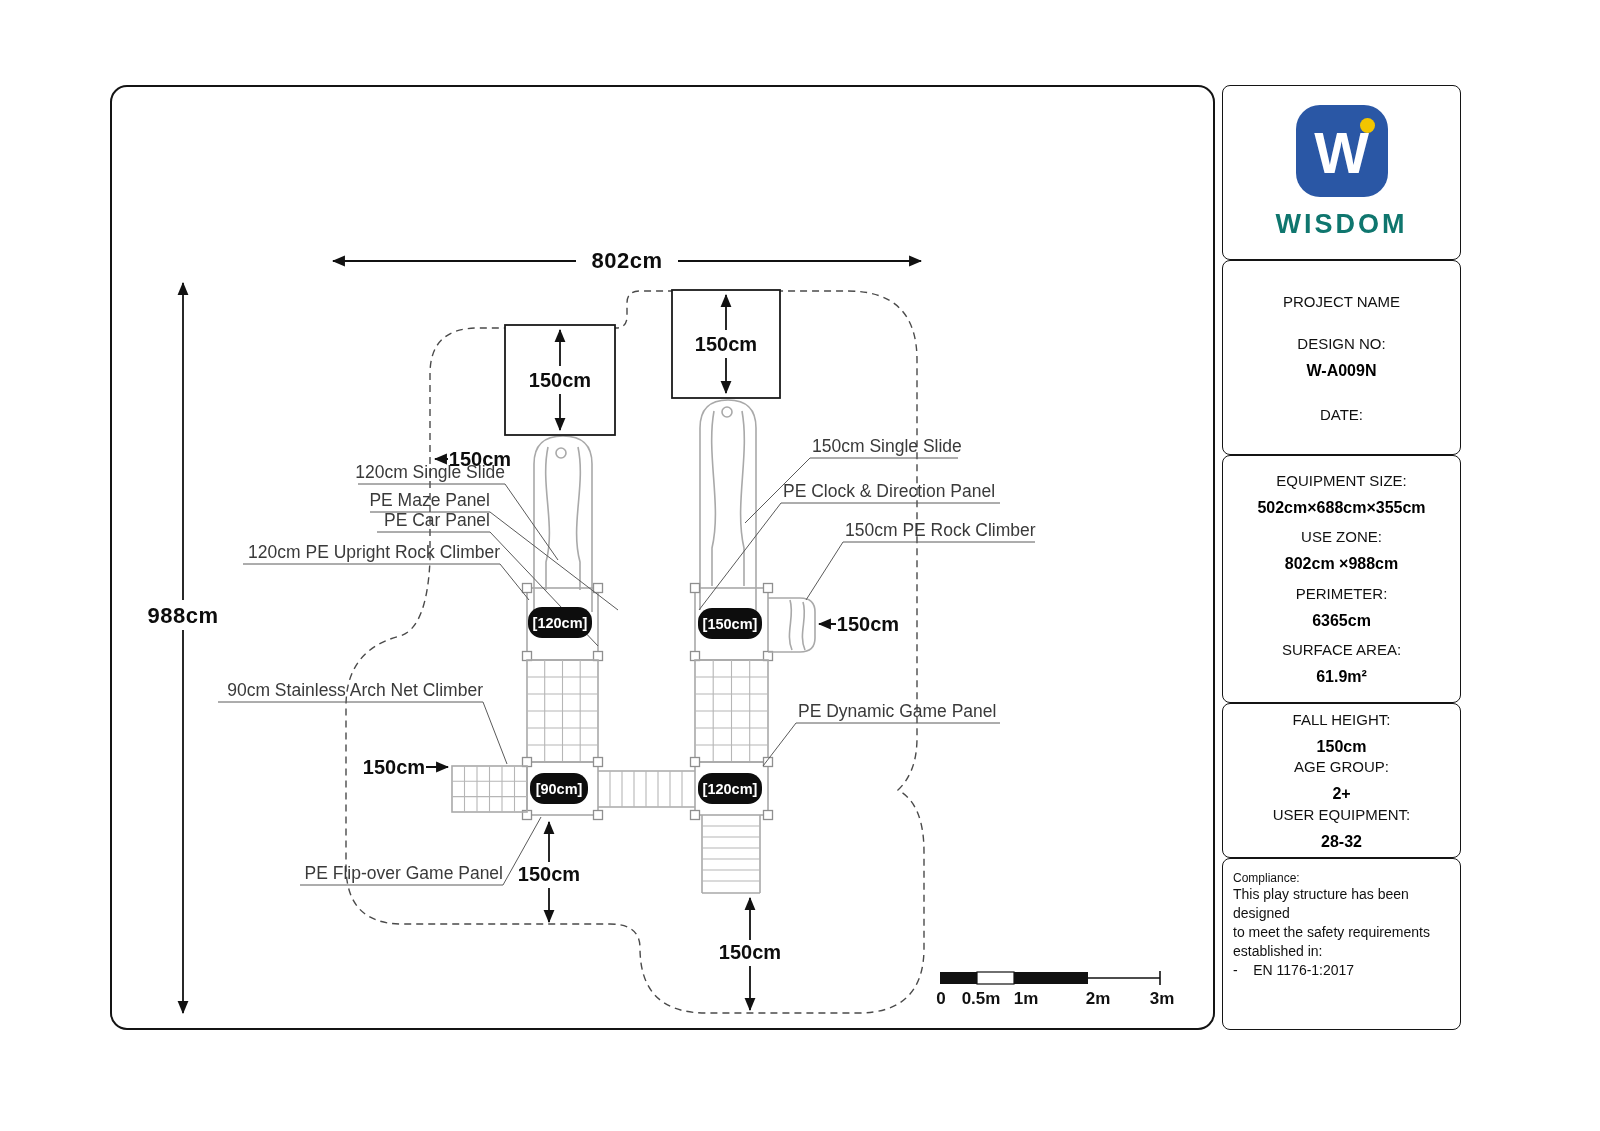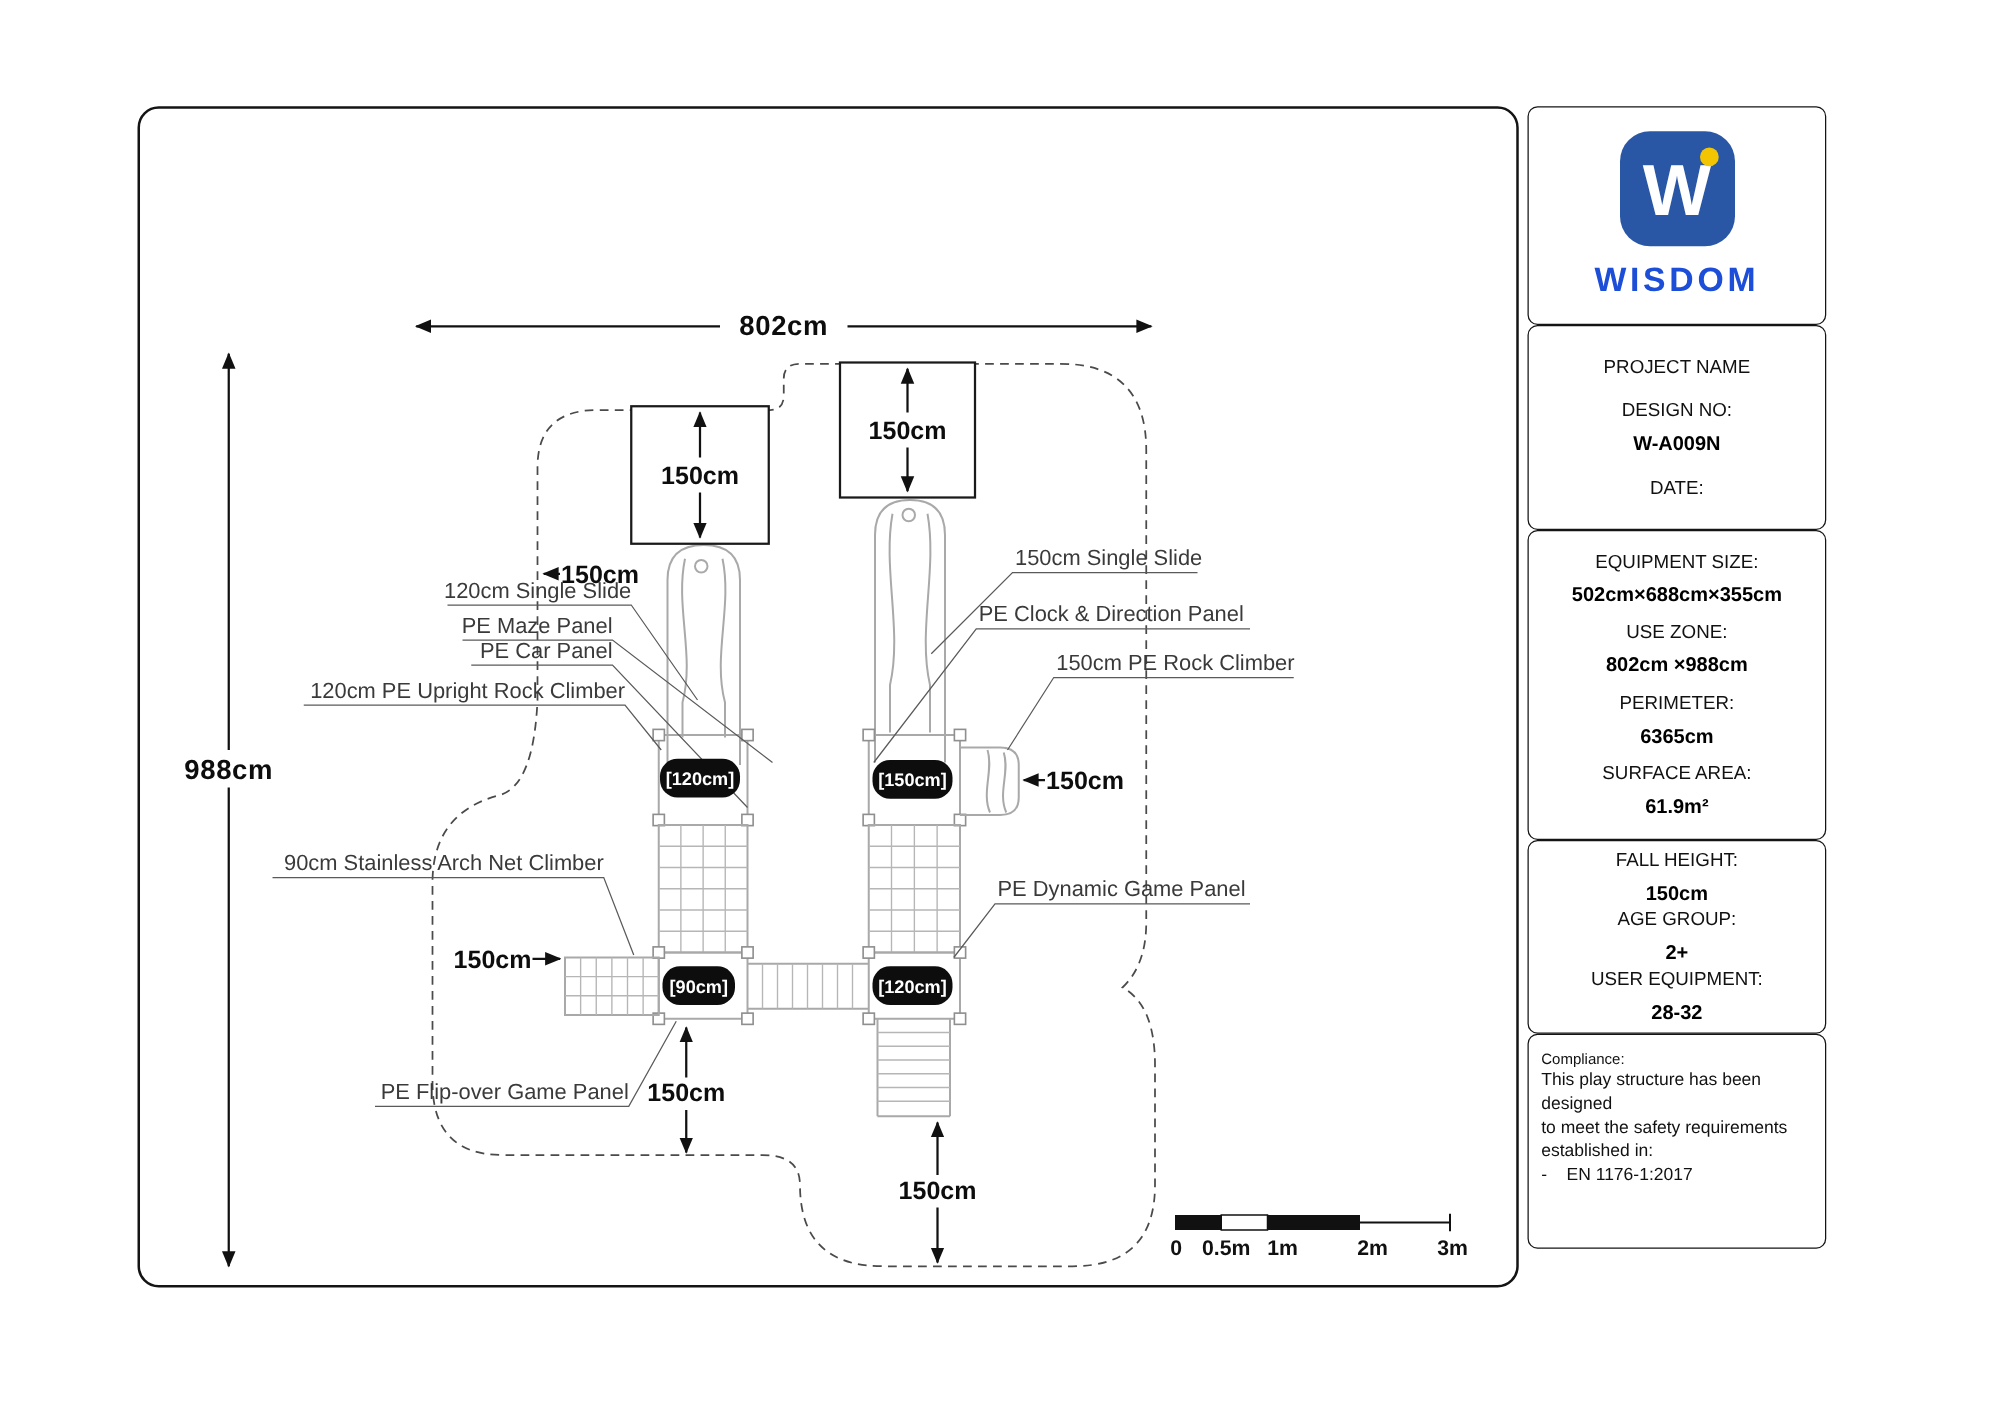--- a/index.html
+++ b/index.html
@@ -26,31 +26,31 @@
   .plabel-text{fill:#fff;font-size:14.5px;font-weight:700;text-anchor:middle}
   .scale-fill{fill:#111}
   .scale-open{fill:#fff;stroke:#111;stroke-width:1.2}
   .scale-line{stroke:#111;stroke-width:1.6}
   .scale-text{font-size:17px;font-weight:700;text-anchor:middle;fill:#111}
 
   
   .titleblock{position:absolute;left:1222px;top:85px;width:239px;height:945px;display:flex;flex-direction:column}
   .tb-box{border:1.6px solid #141414;border-radius:8px;background:#fff;display:flex;flex-direction:column;align-items:center;text-align:center}
   .tb-logo{height:175px;justify-content:center}
-  .tb-project{height:164px;justify-content:space-evenly;padding:6px 0}
+  .tb-project{height:195px;justify-content:space-evenly;padding:6px 0}
   .tb-equip{height:248px;justify-content:space-evenly;padding:4px 0}
   .tb-fall{height:155px;justify-content:space-evenly;padding:4px 0}
   .tb-compliance{height:172px;align-items:flex-start;text-align:left;padding:12px 10px}
   .tb-label{font-size:15px;color:#111}
   .tb-value{font-size:16px;font-weight:700;color:#000;margin-top:10px}
   .tb-pair{display:flex;flex-direction:column;align-items:center}
   .logo-mark{width:92px;height:92px;background:#2a57a5;border-radius:24px;position:relative;display:flex;align-items:center;justify-content:center}
   .logo-w{color:#fff;font-size:58px;font-weight:800;line-height:1;transform:translateY(2px)}
   .logo-dot{position:absolute;top:13px;right:13px;width:15px;height:15px;border-radius:50%;background:#f2c500}
-  .brand{color:#1d4ed8;font-weight:700;font-size:27px;letter-spacing:3px;margin-top:12px}
+  .brand{color:#0f766e;font-weight:700;font-size:27px;letter-spacing:3px;margin-top:12px}
   .comp-title{font-size:12px;color:#111}
   .comp-line{font-size:14px;color:#111;line-height:1.35}
   .pre{white-space:pre}
 </style>
 </head>
 <body>
 
 <div class="sheet">
 
 

